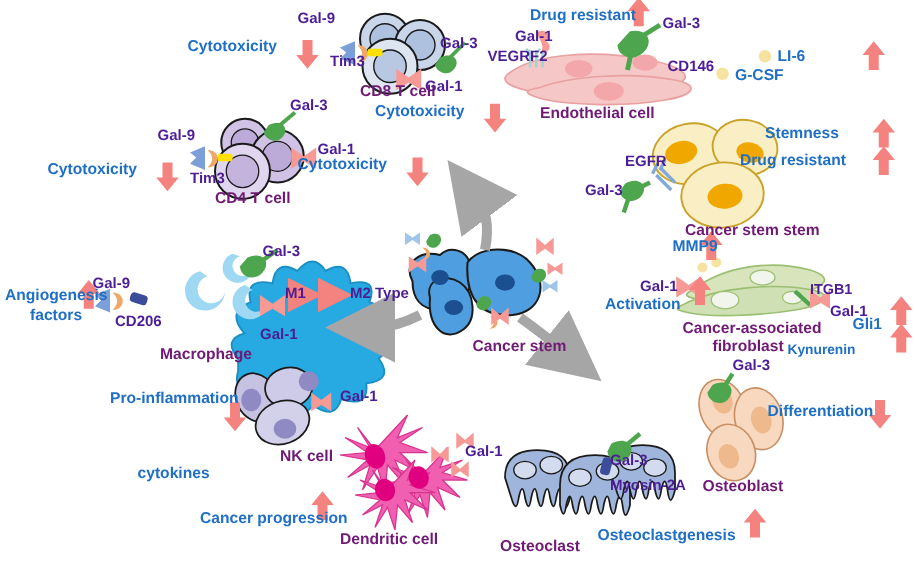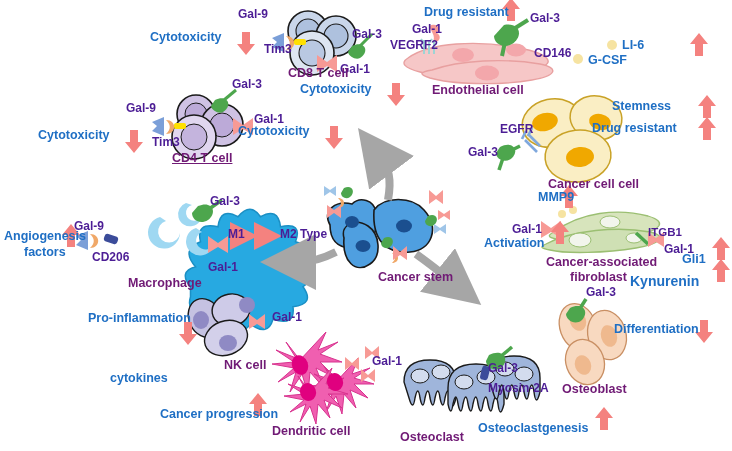--- a/index.html
+++ b/index.html
@@ -320,45 +320,45 @@
   <div class="lbl black" style="left:352px;top:28px;font-size:12px;">Gal-3</div>
   <div class="lbl black" style="left:340px;top:63px;font-size:12px;">Gal-1</div>
   <div class="lbl red" style="left:288px;top:66px;font-size:12.5px;">CD8 T cell</div>
   <div class="lbl blue" style="left:300px;top:82px;font-size:12.5px;">Cytotoxicity</div>
 
   <div class="lbl blue" style="left:38px;top:128px;font-size:12.5px;">Cytotoxicity</div>
   <div class="lbl black" style="left:126px;top:102px;font-size:12px;">Gal-9</div>
   <div class="lbl black" style="left:152px;top:136px;font-size:12px;">Tim3</div>
   <div class="lbl black" style="left:232px;top:78px;font-size:12px;">Gal-3</div>
   <div class="lbl black" style="left:254px;top:113px;font-size:12px;">Gal-1</div>
-  <div class="lbl red" style="left:172px;top:151px;font-size:12.5px;text-decoration:underline;">CD4 T cell</div>
+  <div class="lbl red" style="left:172px;top:151px;font-size:12.5px;">CD4 T cell</div>
   <div class="lbl blue" style="left:238px;top:124px;font-size:12.5px;">Cytotoxicity</div>
 
   <div class="lbl blue" style="left:424px;top:5px;font-size:12.5px;">Drug resistant</div>
   <div class="lbl black" style="left:412px;top:23px;font-size:12px;">Gal-1</div>
   <div class="lbl black" style="left:390px;top:39px;font-size:12px;">VEGRF2</div>
   <div class="lbl black" style="left:530px;top:12px;font-size:12px;">Gal-3</div>
   <div class="lbl black" style="left:534px;top:47px;font-size:12px;">CD146</div>
   <div class="lbl blue" style="left:622px;top:38px;font-size:12.5px;">LI-6</div>
   <div class="lbl blue" style="left:588px;top:53px;font-size:12.5px;">G-CSF</div>
   <div class="lbl red" style="left:432px;top:83px;font-size:12.5px;">Endothelial cell</div>
 
   <div class="lbl black" style="left:500px;top:123px;font-size:12px;">EGFR</div>
   <div class="lbl black" style="left:468px;top:146px;font-size:12px;">Gal-3</div>
   <div class="lbl blue" style="left:612px;top:99px;font-size:12.5px;">Stemness</div>
   <div class="lbl blue" style="left:592px;top:121px;font-size:12.5px;">Drug resistant</div>
-  <div class="lbl red" style="left:548px;top:177px;font-size:12.5px;">Cancer cell cell</div>
+  <div class="lbl red" style="left:548px;top:177px;font-size:12.5px;">Cancer stem stem</div>
 
   <div class="lbl blue" style="left:512px;top:190px;font-size:12.5px;padding-left:26px;">MMP9</div>
   <div class="lbl black" style="left:512px;top:223px;font-size:12px;">Gal-1</div>
   <div class="lbl black" style="left:648px;top:226px;font-size:11.5px;">ITGB1</div>
   <div class="lbl black" style="left:664px;top:243px;font-size:12px;">Gal-1</div>
   <div class="lbl blue" style="left:484px;top:236px;font-size:12.5px;">Activation</div>
   <div class="lbl blue" style="left:682px;top:252px;font-size:12.5px;">Gli1</div>
-  <div class="lbl blue" style="left:630px;top:274px;font-size:14px;">Kynurenin</div>
+  <div class="lbl blue" style="left:630px;top:274px;font-size:11px;">Kynurenin</div>
   <div class="lbl red" style="left:546px;top:255px;font-size:12.5px;">Cancer-associated</div>
   <div class="lbl red" style="left:570px;top:270px;font-size:12.5px;">fibroblast</div>
 
   <div class="lbl blue" style="left:4px;top:229px;font-size:12.5px;">Angiogenesis</div>
   <div class="lbl blue" style="left:24px;top:245px;font-size:12.5px;">factors</div>
   <div class="lbl black" style="left:74px;top:220px;font-size:12px;">Gal-9</div>
   <div class="lbl black" style="left:92px;top:251px;font-size:12px;">CD206</div>
   <div class="lbl black" style="left:210px;top:195px;font-size:12px;">Gal-3</div>
   <div class="lbl black" style="left:208px;top:261px;font-size:12px;">Gal-1</div>
   <div class="lbl black" style="left:228px;top:228px;font-size:12px;">M1</div>

